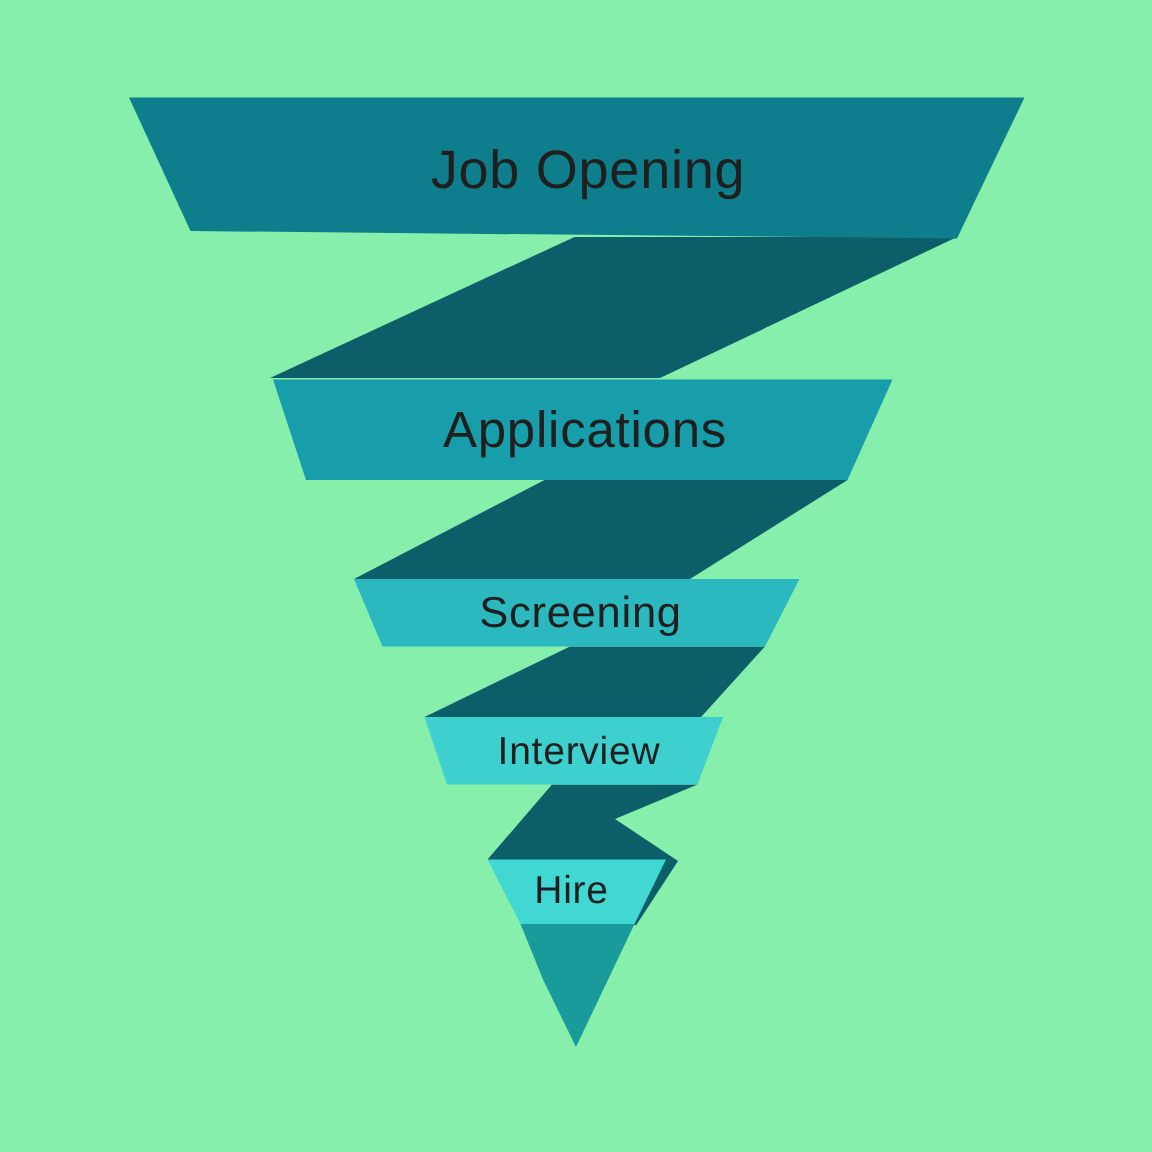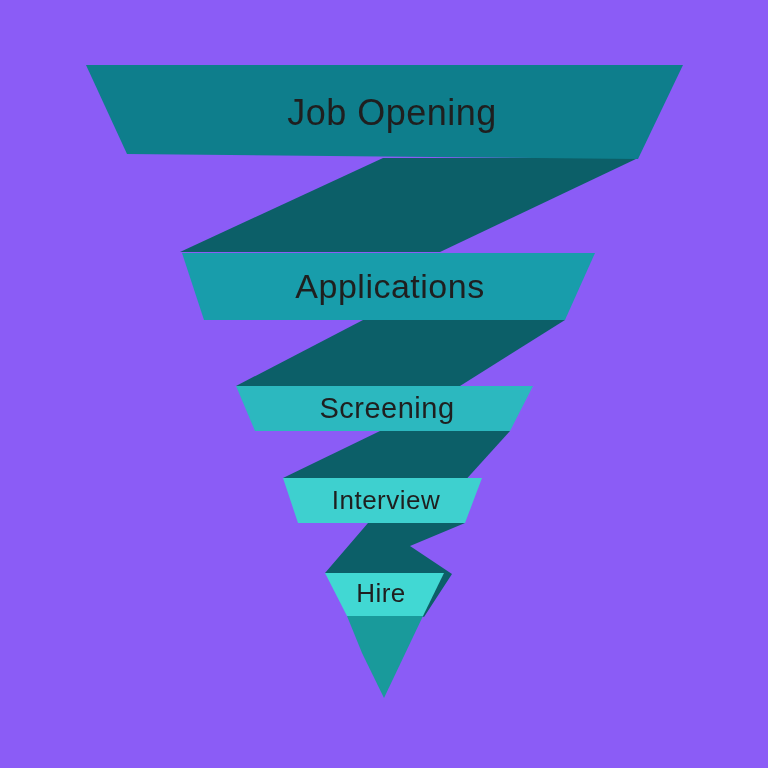--- a/index.html
+++ b/index.html
@@ -7,21 +7,21 @@
     padding: 0;
     width: 768px;
     height: 768px;
     background: #ffffff;
     overflow: hidden;
   }
   .canvas {
     position: relative;
     width: 768px;
     height: 768px;
-    background: #8b5cf6;
+    background: #86efac;
   }
   svg {
     display: block;
   }
   .stage-label {
     font-family: "Liberation Sans", "DejaVu Sans", sans-serif;
     font-weight: 400;
     letter-spacing: 0.5px;
   }
   .ribbon-shape {

